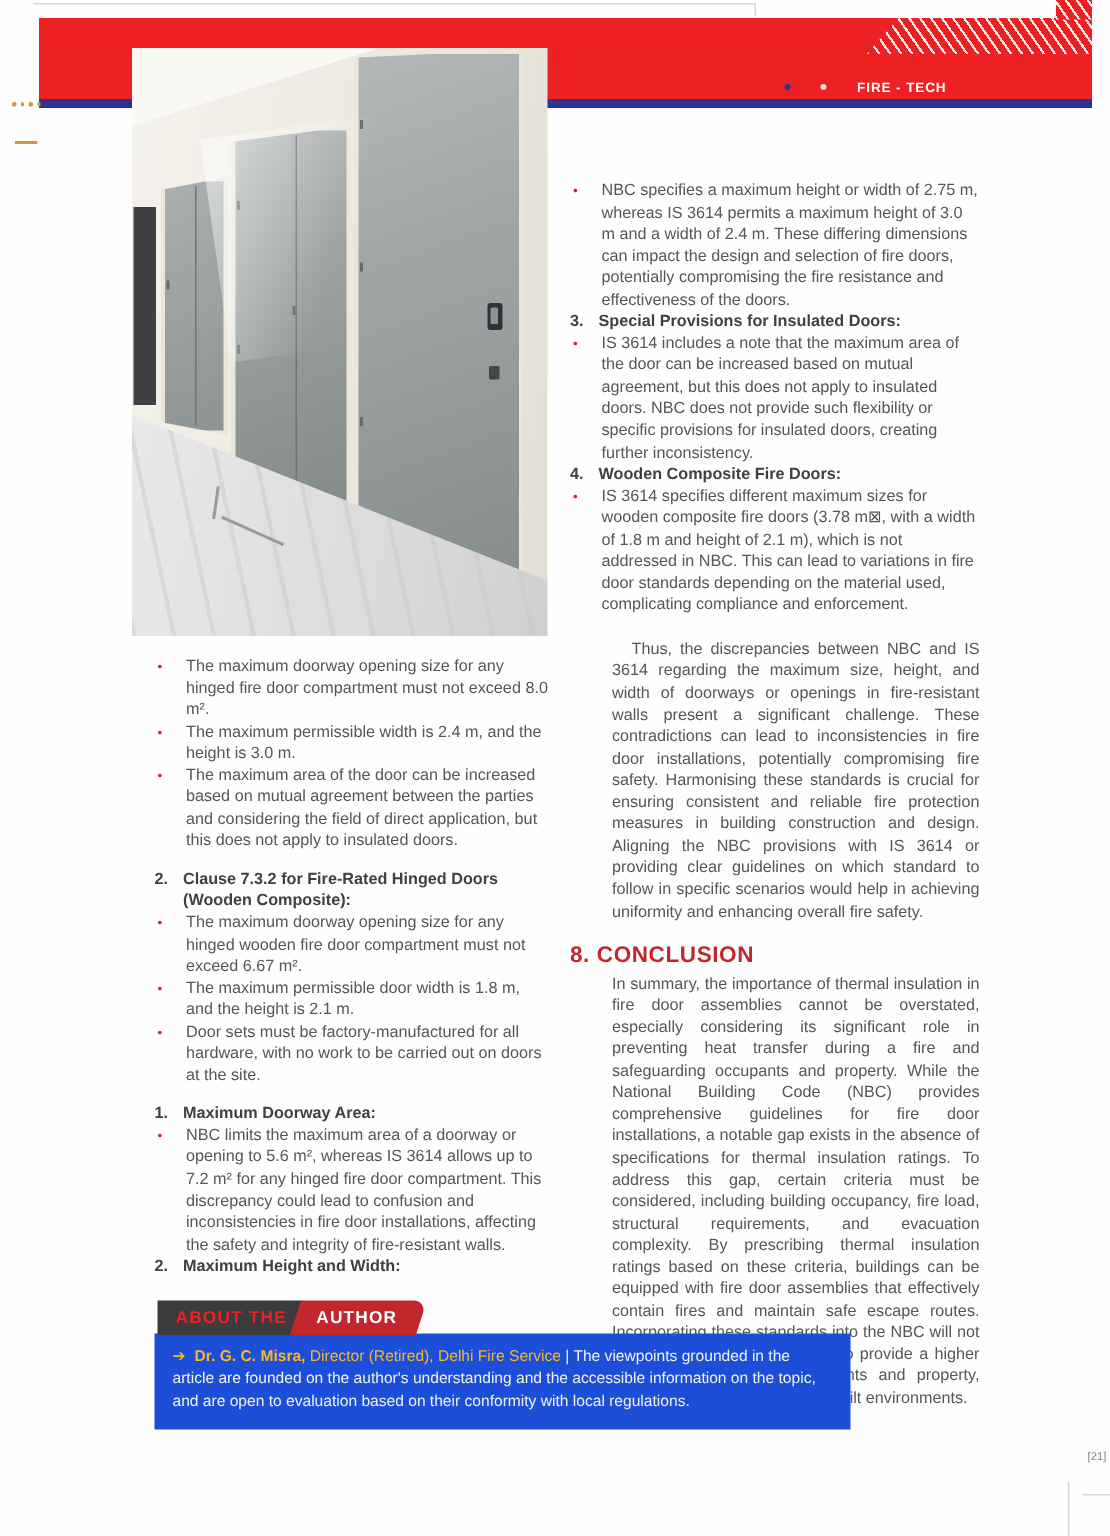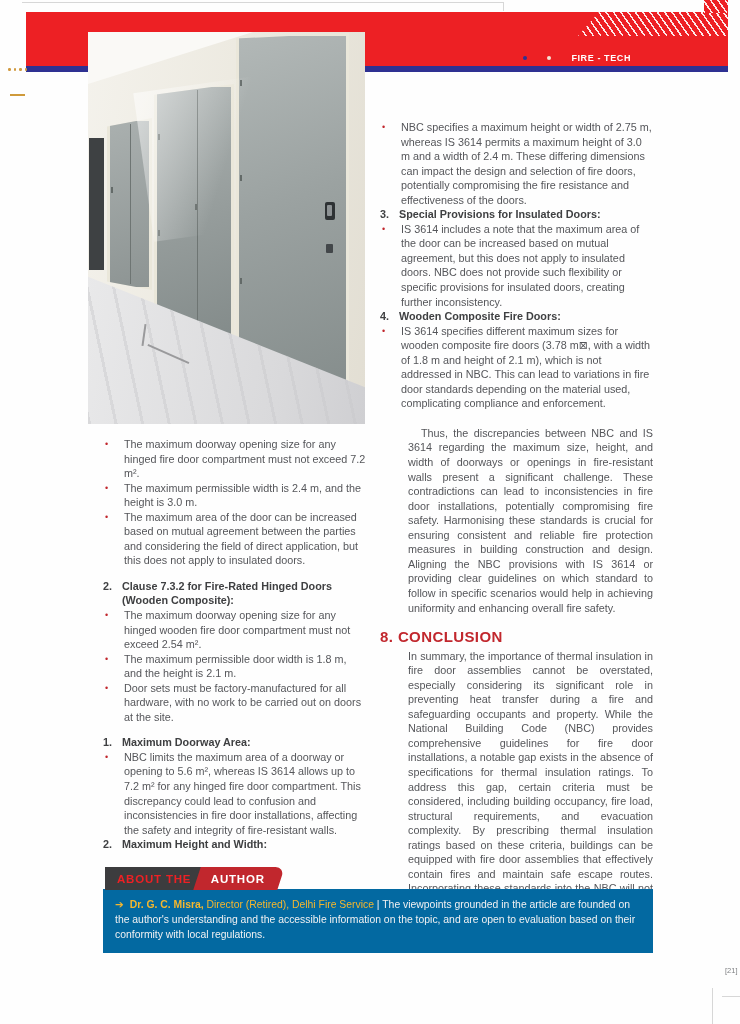--- a/index.html
+++ b/index.html
@@ -80,21 +80,21 @@
   .para-indent{text-indent:13px;margin-top:15px;}
 
   
   #author-ribbon{position:absolute;left:105px;top:867px;height:23px;display:flex;align-items:stretch;z-index:3;}
   #ribbon-left{background:#3c3c3e;color:#ed2024;font-weight:bold;font-size:11.5px;letter-spacing:.8px;
     display:flex;align-items:center;padding:0 10px 0 12px;}
   #ribbon-right{background:#c1272d;color:#ffffff;font-weight:bold;font-size:11.5px;letter-spacing:.8px;
     display:flex;align-items:center;padding:0 16px 0 14px;margin-left:-4px;
     transform:skewX(-18deg);border-radius:0 9px 0 0;}
   #ribbon-right span{transform:skewX(18deg);display:block;}
-  #author-box{position:absolute;left:103px;top:889px;width:550px;height:64px;background:#0369a1;z-index:2;
+  #author-box{position:absolute;left:103px;top:889px;width:464px;height:64px;background:#1d4ed8;z-index:2;
     padding:9px 14px 0 12px;box-sizing:border-box;font-size:10.4px;line-height:14.8px;color:#f1f1f2;}
   #author-box .arrow{color:#f5b72e;font-weight:bold;margin-right:6px;}
   #author-box .a-name{color:#f5b72e;font-weight:bold;}
   #author-box .a-role{color:#f5b72e;}
   #author-box .a-sep{color:#f1f1f2;}
 
   #page-num{position:absolute;left:697px;top:966px;font-size:7.5px;color:#7f8083;padding-left:28px;}
 </style>
 </head>
 <body>
@@ -165,38 +165,38 @@
     <div class="ph-floor">
       <div class="floor-seam1"></div>
       <div class="floor-seam2"></div>
     </div>
   </div>
 
   <div class="col" id="col-left">
 
     <div class="bullet-row">
       <span class="bullet-marker">•</span>
-      <span class="bullet-text">The maximum doorway opening size for any hinged fire door compartment must not exceed 7.2 m².</span>
+      <span class="bullet-text">The maximum doorway opening size for any hinged fire door compartment must not exceed 8.0 m².</span>
     </div>
     <div class="bullet-row">
       <span class="bullet-marker">•</span>
       <span class="bullet-text">The maximum permissible width is 2.4 m, and the height is 3.0 m.</span>
     </div>
     <div class="bullet-row">
       <span class="bullet-marker">•</span>
       <span class="bullet-text">The maximum area of the door can be increased based on mutual agreement between the parties and considering the field of direct application, but this does not apply to insulated doors.</span>
     </div>
 
     <div class="num-row gap12">
       <span class="num">2.</span>
       <span class="title">Clause 7.3.2 for Fire-Rated Hinged Doors (Wooden Composite):</span>
     </div>
     <div class="bullet-row">
       <span class="bullet-marker">•</span>
-      <span class="bullet-text">The maximum doorway opening size for any hinged wooden fire door compartment must not exceed 2.54 m².</span>
+      <span class="bullet-text">The maximum doorway opening size for any hinged wooden fire door compartment must not exceed 6.67 m².</span>
     </div>
     <div class="bullet-row">
       <span class="bullet-marker">•</span>
       <span class="bullet-text">The maximum permissible door width is 1.8 m, and the height is 2.1 m.</span>
     </div>
     <div class="bullet-row">
       <span class="bullet-marker">•</span>
       <span class="bullet-text">Door sets must be factory-manufactured for all hardware, with no work to be carried out on doors at the site.</span>
     </div>
 

